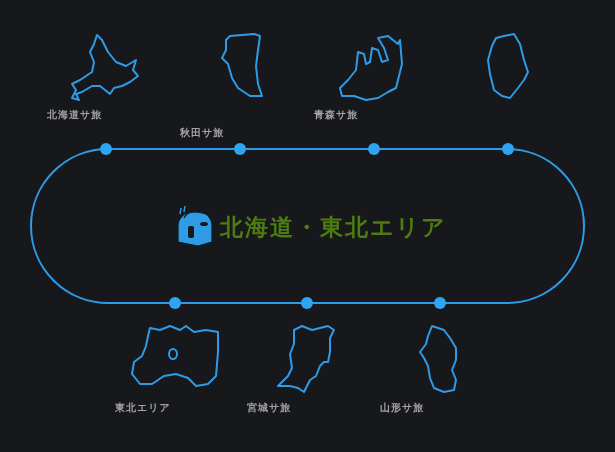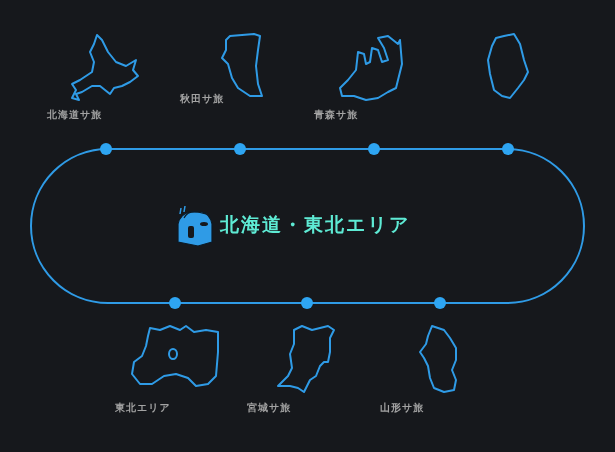--- a/index.html
+++ b/index.html
@@ -1,22 +1,22 @@
 <!DOCTYPE html>
 <html><head>
   <meta charset="utf-8">
   <style>
     html, body { margin:0; padding:0; }
     body { width:615px; height:452px; background:#16181c; position:relative; overflow:hidden;
       font-family:"DejaVu Sans", sans-serif; }
     .stage { position:absolute; left:0; top:0; width:615px; height:452px; }
     .label { position:absolute; color:#a3a3a3; font-weight:bold; font-size:10px; letter-spacing:1px;
       text-align:left; width:120px; white-space:nowrap; }
-    .center-title { position:absolute; left:220px; top:212px; color:#5eead4; font-weight:bold;
-      font-size:19px; letter-spacing:2px; white-space:nowrap; }
+    .center-title { position:absolute; left:220px; top:212px; color:#4d7c0f; font-weight:bold;
+      font-size:23px; letter-spacing:2px; white-space:nowrap; }
     svg { position:absolute; left:0; top:0; }
   </style>
 </head>
 <body>
 
 <div class="stage">
   <svg width="615" height="452" viewBox="0 0 615 452">
 
     <path d="M108 149 H507 A77 77 0 0 1 507 303 H108 A77 77 0 0 1 108 149 Z" fill="none" stroke="#2f9be6" stroke-width="2"></path>
 
@@ -50,21 +50,21 @@
     <g transform="translate(176,206)">
       <path d="M2 36 L2 18 Q4 8 14 6 L26 6 Q34 8 36 18 L36 36 L22 40 Z" fill="#2f9be6" stroke="#0c1a26" stroke-width="1.2"></path>
       <path d="M8 12 Q12 4 22 6 L30 8" fill="none" stroke="#0c1a26" stroke-width="1.2"></path>
       <rect x="12" y="20" width="6" height="12" rx="2" fill="#16181c"></rect>
       <ellipse cx="28" cy="18" rx="4" ry="2" fill="#16181c"></ellipse>
       <path d="M5 2 L4 8 M9 0 L8 6" stroke="#2f9be6" stroke-width="1.5"></path>
     </g>
   </svg>
 
   <div class="label" style="left:47px; top:108px;">北海道サ旅</div>
-  <div class="label" style="left:180px; top:92px;">秋田サ旅</div>
+  <div class="label" style="left:180px; top:126px;">秋田サ旅</div>
   <div class="label" style="left:314px; top:108px;">青森サ旅</div>
 
   <div class="label" style="left:115px; top:401px;">東北エリア</div>
   <div class="label" style="left:380px; top:401px;">山形サ旅</div>
   <div class="label" style="left:247px; top:401px;">宮城サ旅</div>
 
   <div class="center-title">北海道・東北エリア</div>
 </div>
 
 </body></html>

